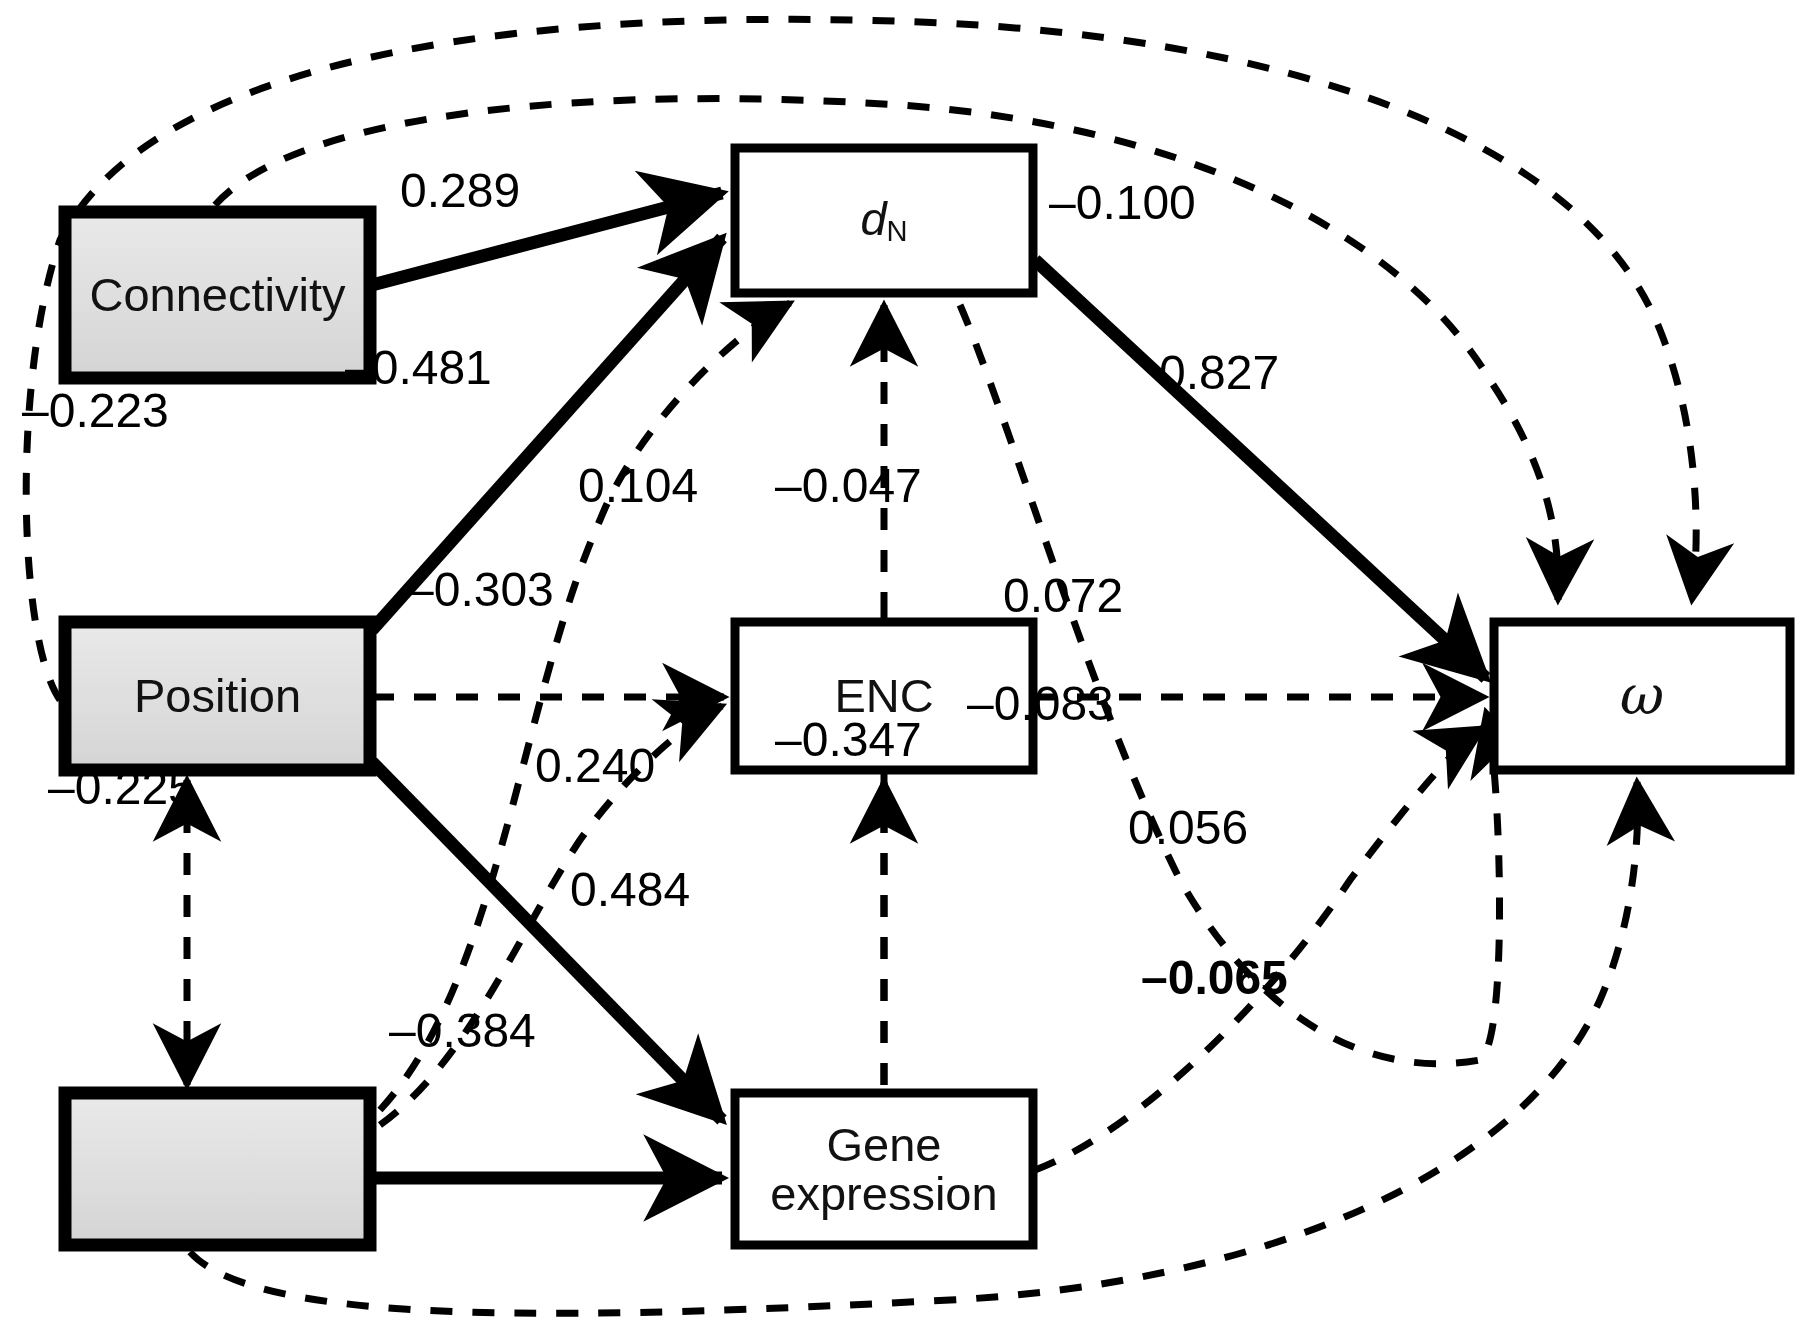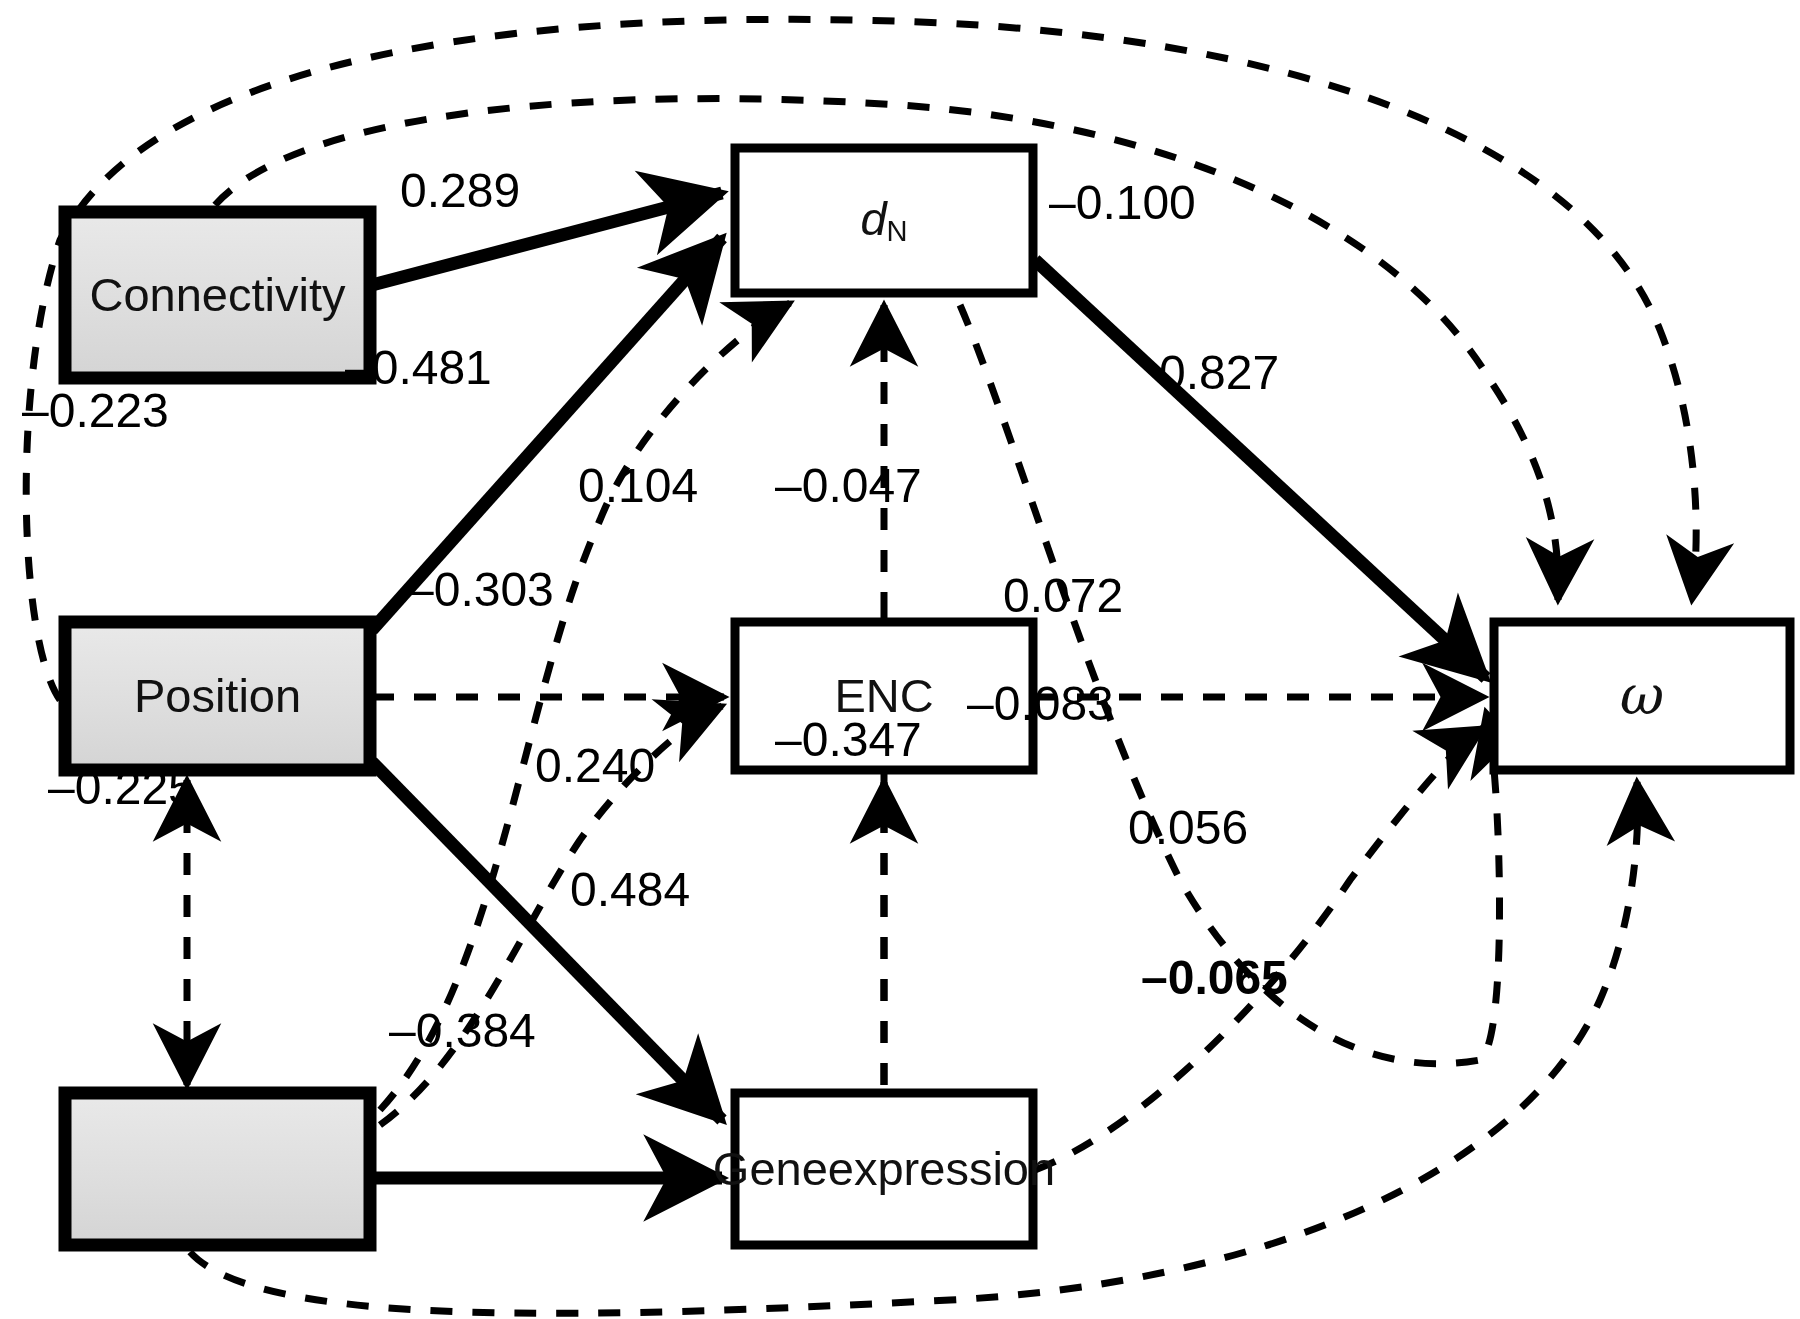--- a/index.html
+++ b/index.html
@@ -148,21 +148,21 @@
 
 
   <div class="boxlabel" style="left:735px;top:148px;width:298px;height:145px;">
     <span><span class="ital">d</span><span class="sub">N</span></span>
   </div>
 
   <div class="boxlabel" style="left:735px;top:622px;width:298px;height:148px;">
     <span>ENC</span>
   </div>
 
-  <div class="boxlabel" style="left:735px;top:1093px;width:298px;height:152px;">
+  <div class="boxlabel" style="left:735px;top:1093px;width:298px;height:152px;flex-direction:column;">
     <span>Gene</span>
     <span>expression</span>
   </div>
 
   <div class="boxlabel" style="left:1494px;top:622px;width:296px;height:148px;">
     <span class="om">ω</span>
   </div>
 
   <div class="coef" style="left:400px;top:163px;"><span>0.289</span></div>
 

